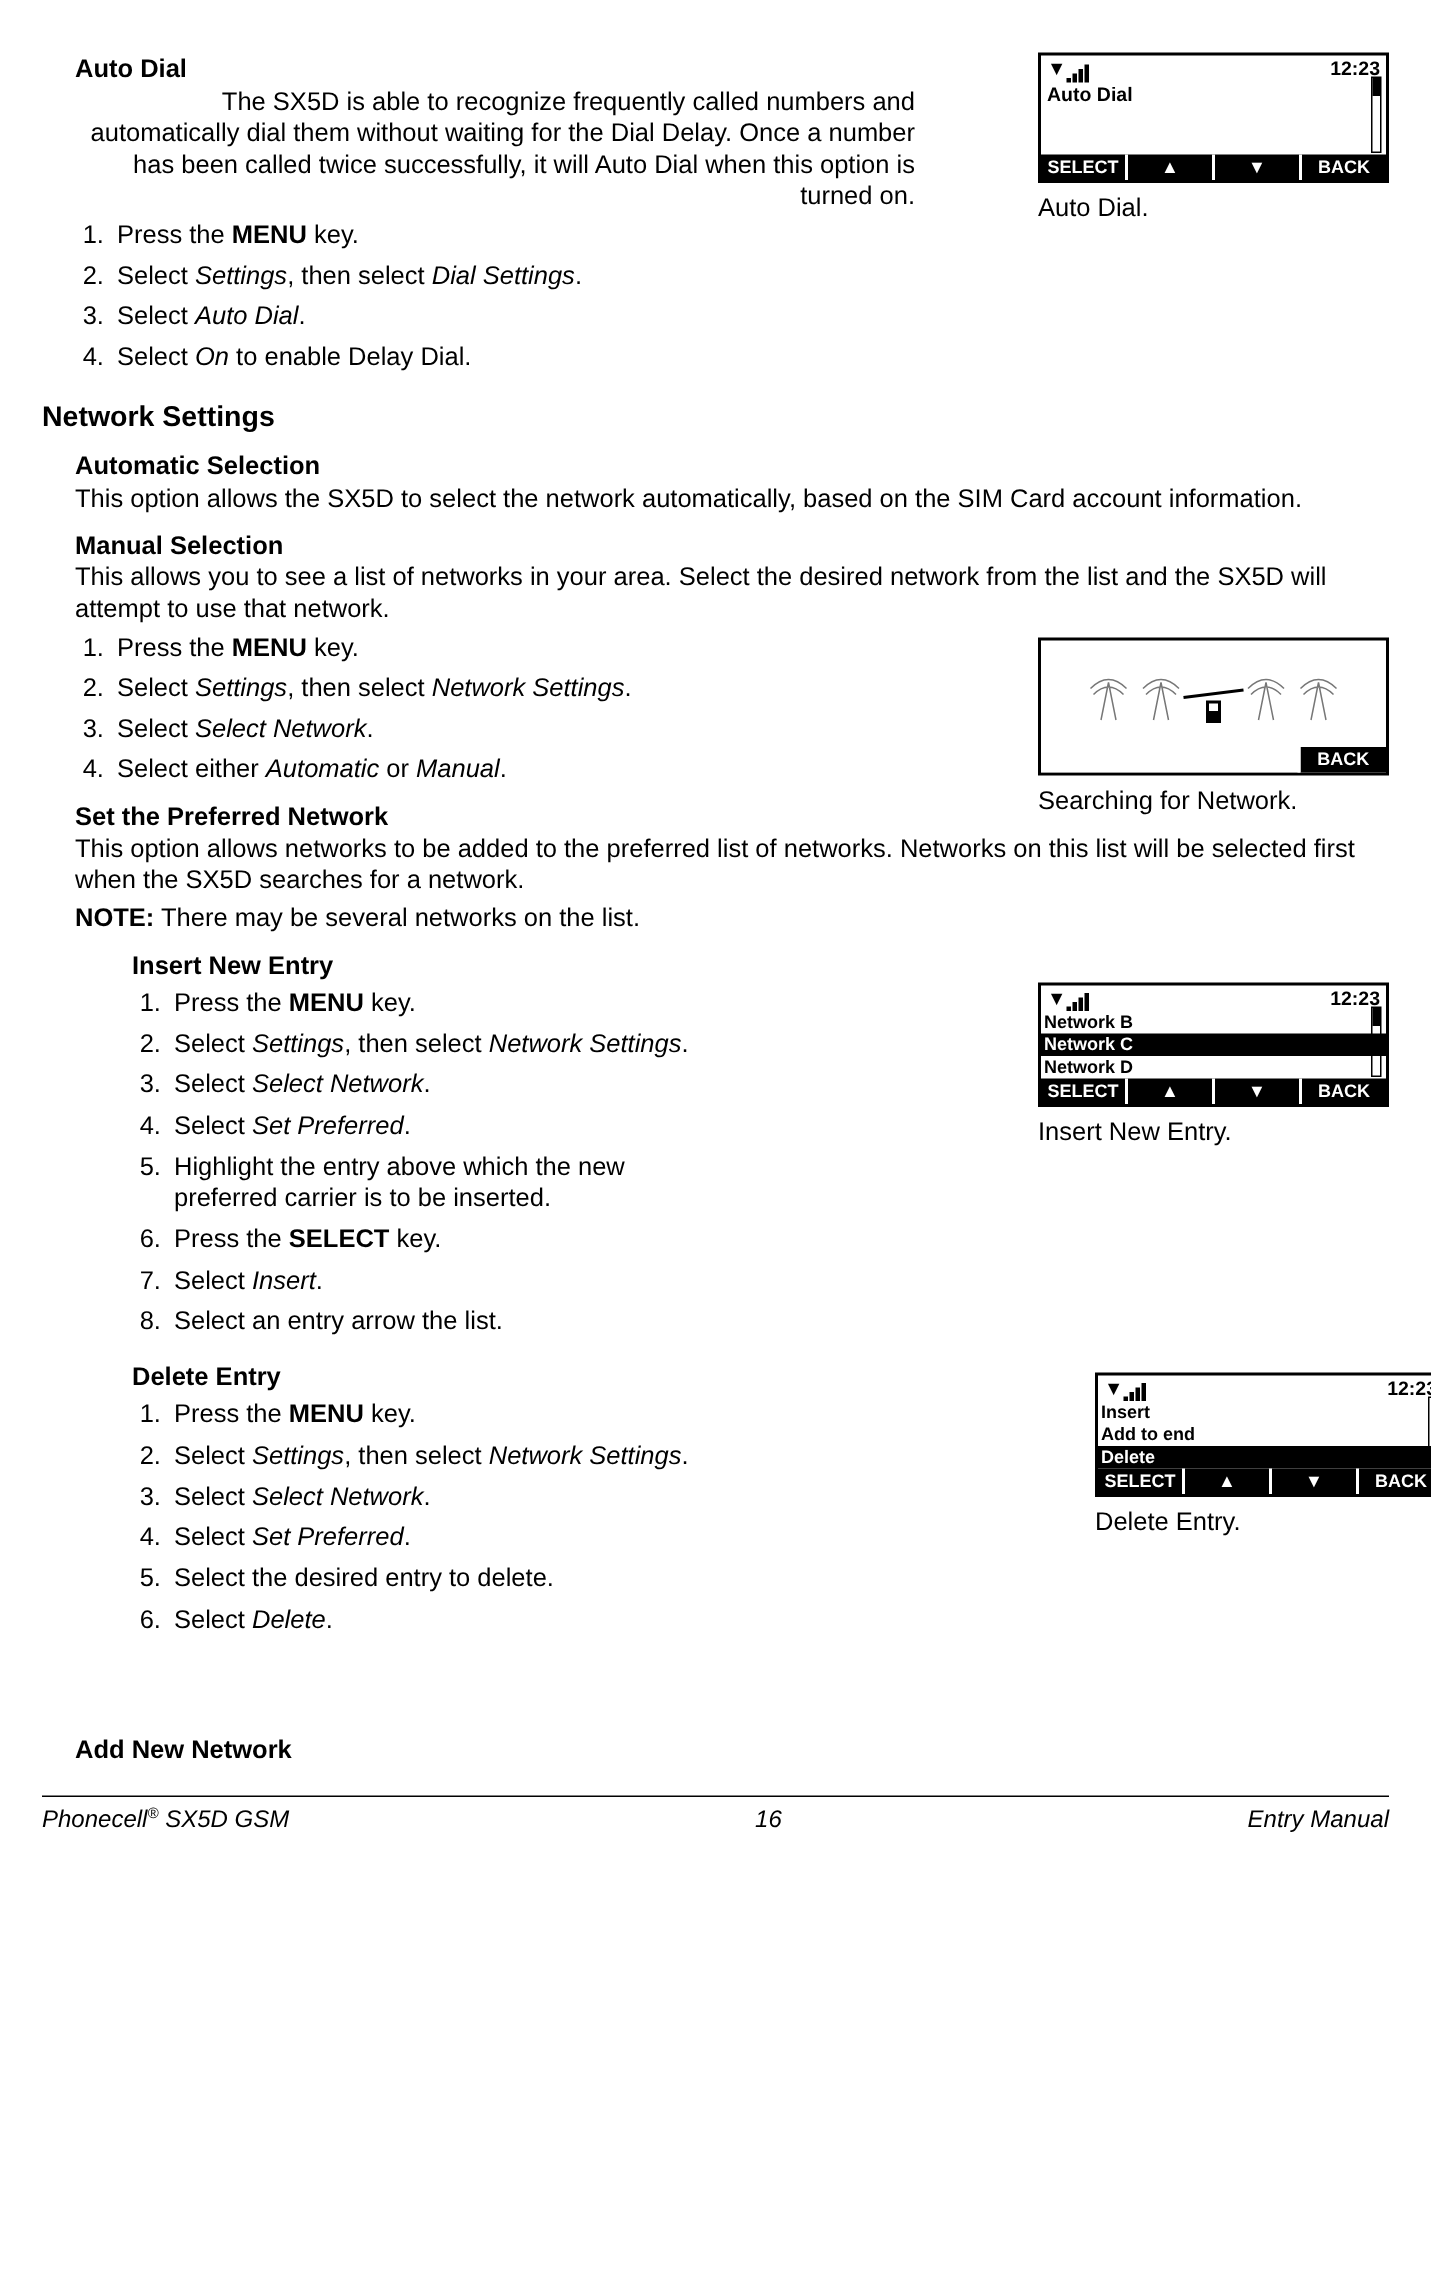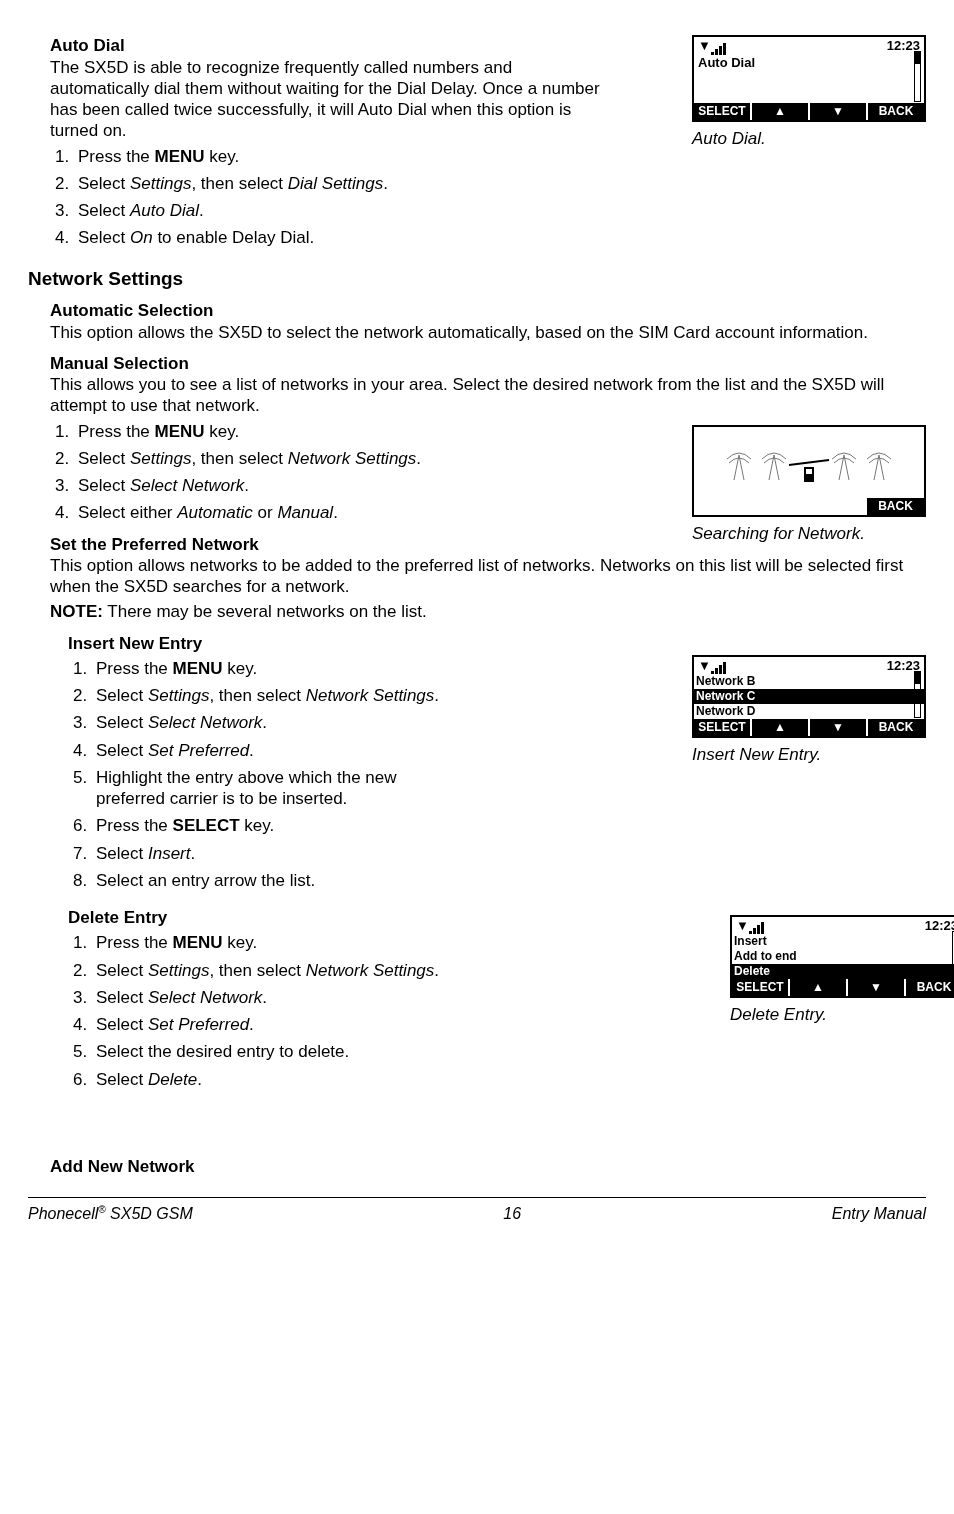--- a/index.html
+++ b/index.html
@@ -55,21 +55,21 @@
     font-size: 12px;
     font-weight: bold;
   }
   .phone-bottom > div {
     flex: 1;
     text-align: center;
     border-right: 2px solid #fff;
     padding: 1px 0;
   }
   .phone-bottom > div:last-child { border-right: none; }
-  .caption { font-style: italic; margin-top: 6px; font-size: 17px; }
+  .caption { margin-top: 6px; font-size: 17px; }
   .signal { display: inline-block; vertical-align: bottom; }
   .bar { display:inline-block; background:#000; width:3px; margin-right:1px; vertical-align:bottom;}
   .scrollbar { position:absolute; right:3px; top:14px; bottom:18px; width:5px; border:1px solid #000; }
   .scrollbar-thumb { background:#000; width:100%; height:12px; }
   .highlighted-row { background:#000; color:#fff; padding:0 2px; }
   .net-row { padding: 0 2px; font-weight: bold; font-size:12px; }
   .annotation { font-size: 16px; text-align: right; }
   .arrow {
     display:inline-block; width:0; height:0;
     border-top:5px solid transparent; border-bottom:5px solid transparent;
@@ -107,21 +107,21 @@
           <div>SELECT</div>
           <div>▲</div>
           <div>▼</div>
           <div>BACK</div>
         </div>
       </div>
       <div class="caption">Auto Dial.</div>
     </div>
 
     <h4>Auto Dial</h4>
-    <p style="max-width:560px;">The SX5D is able to recognize frequently called numbers and automatically dial them without waiting for the Dial Delay. Once a number has been called twice successfully, it will Auto Dial when this option is turned on.</p>
+    <p style="max-width:560px;text-align:right;">The SX5D is able to recognize frequently called numbers and automatically dial them without waiting for the Dial Delay. Once a number has been called twice successfully, it will Auto Dial when this option is turned on.</p>
     <ol>
       <li><span>Press the </span><span class="bold">MENU</span><span> key.</span></li>
       <li><span>Select </span><span class="italic">Settings</span><span>, then select </span><span class="italic">Dial Settings</span><span>.</span></li>
       <li><span>Select </span><span class="italic">Auto Dial</span><span>.</span></li>
       <li><span>Select </span><span class="italic">On</span><span> to enable Delay Dial.</span></li>
     </ol>
   </div>
 
   <div style="clear:both;"></div>
 
@@ -197,21 +197,21 @@
         <div class="phone-bottom">
           <div>SELECT</div>
           <div>▲</div>
           <div>▼</div>
           <div>BACK</div>
         </div>
       </div>
       <div class="caption">Insert New Entry.</div>
     </div>
 
-    <div class="indent2" style="margin-left:18px;">
+    <div class="indent2" style="margin-left:38px;">
       <h4 style="margin-top:6px;">Insert New Entry</h4>
       <ol>
         <li><span>Press the </span><span class="bold">MENU</span><span> key.</span></li>
         <li><span>Select </span><span class="italic">Settings</span><span>, then select </span><span class="italic">Network Settings</span><span>.</span></li>
         <li><span>Select </span><span class="italic">Select Network</span><span>.</span></li>
         <li><span>Select </span><span class="italic">Set Preferred</span><span>.</span></li>
         <li style="max-width:340px;"><span>Highlight the entry above which the new preferred carrier is to be inserted.</span></li>
         <li><span>Press the </span><span class="bold">SELECT</span><span> key.</span></li>
         <li><span>Select </span><span class="italic">Insert</span><span>.</span></li>
         <li><span>Select an entry arrow the list.</span></li>

